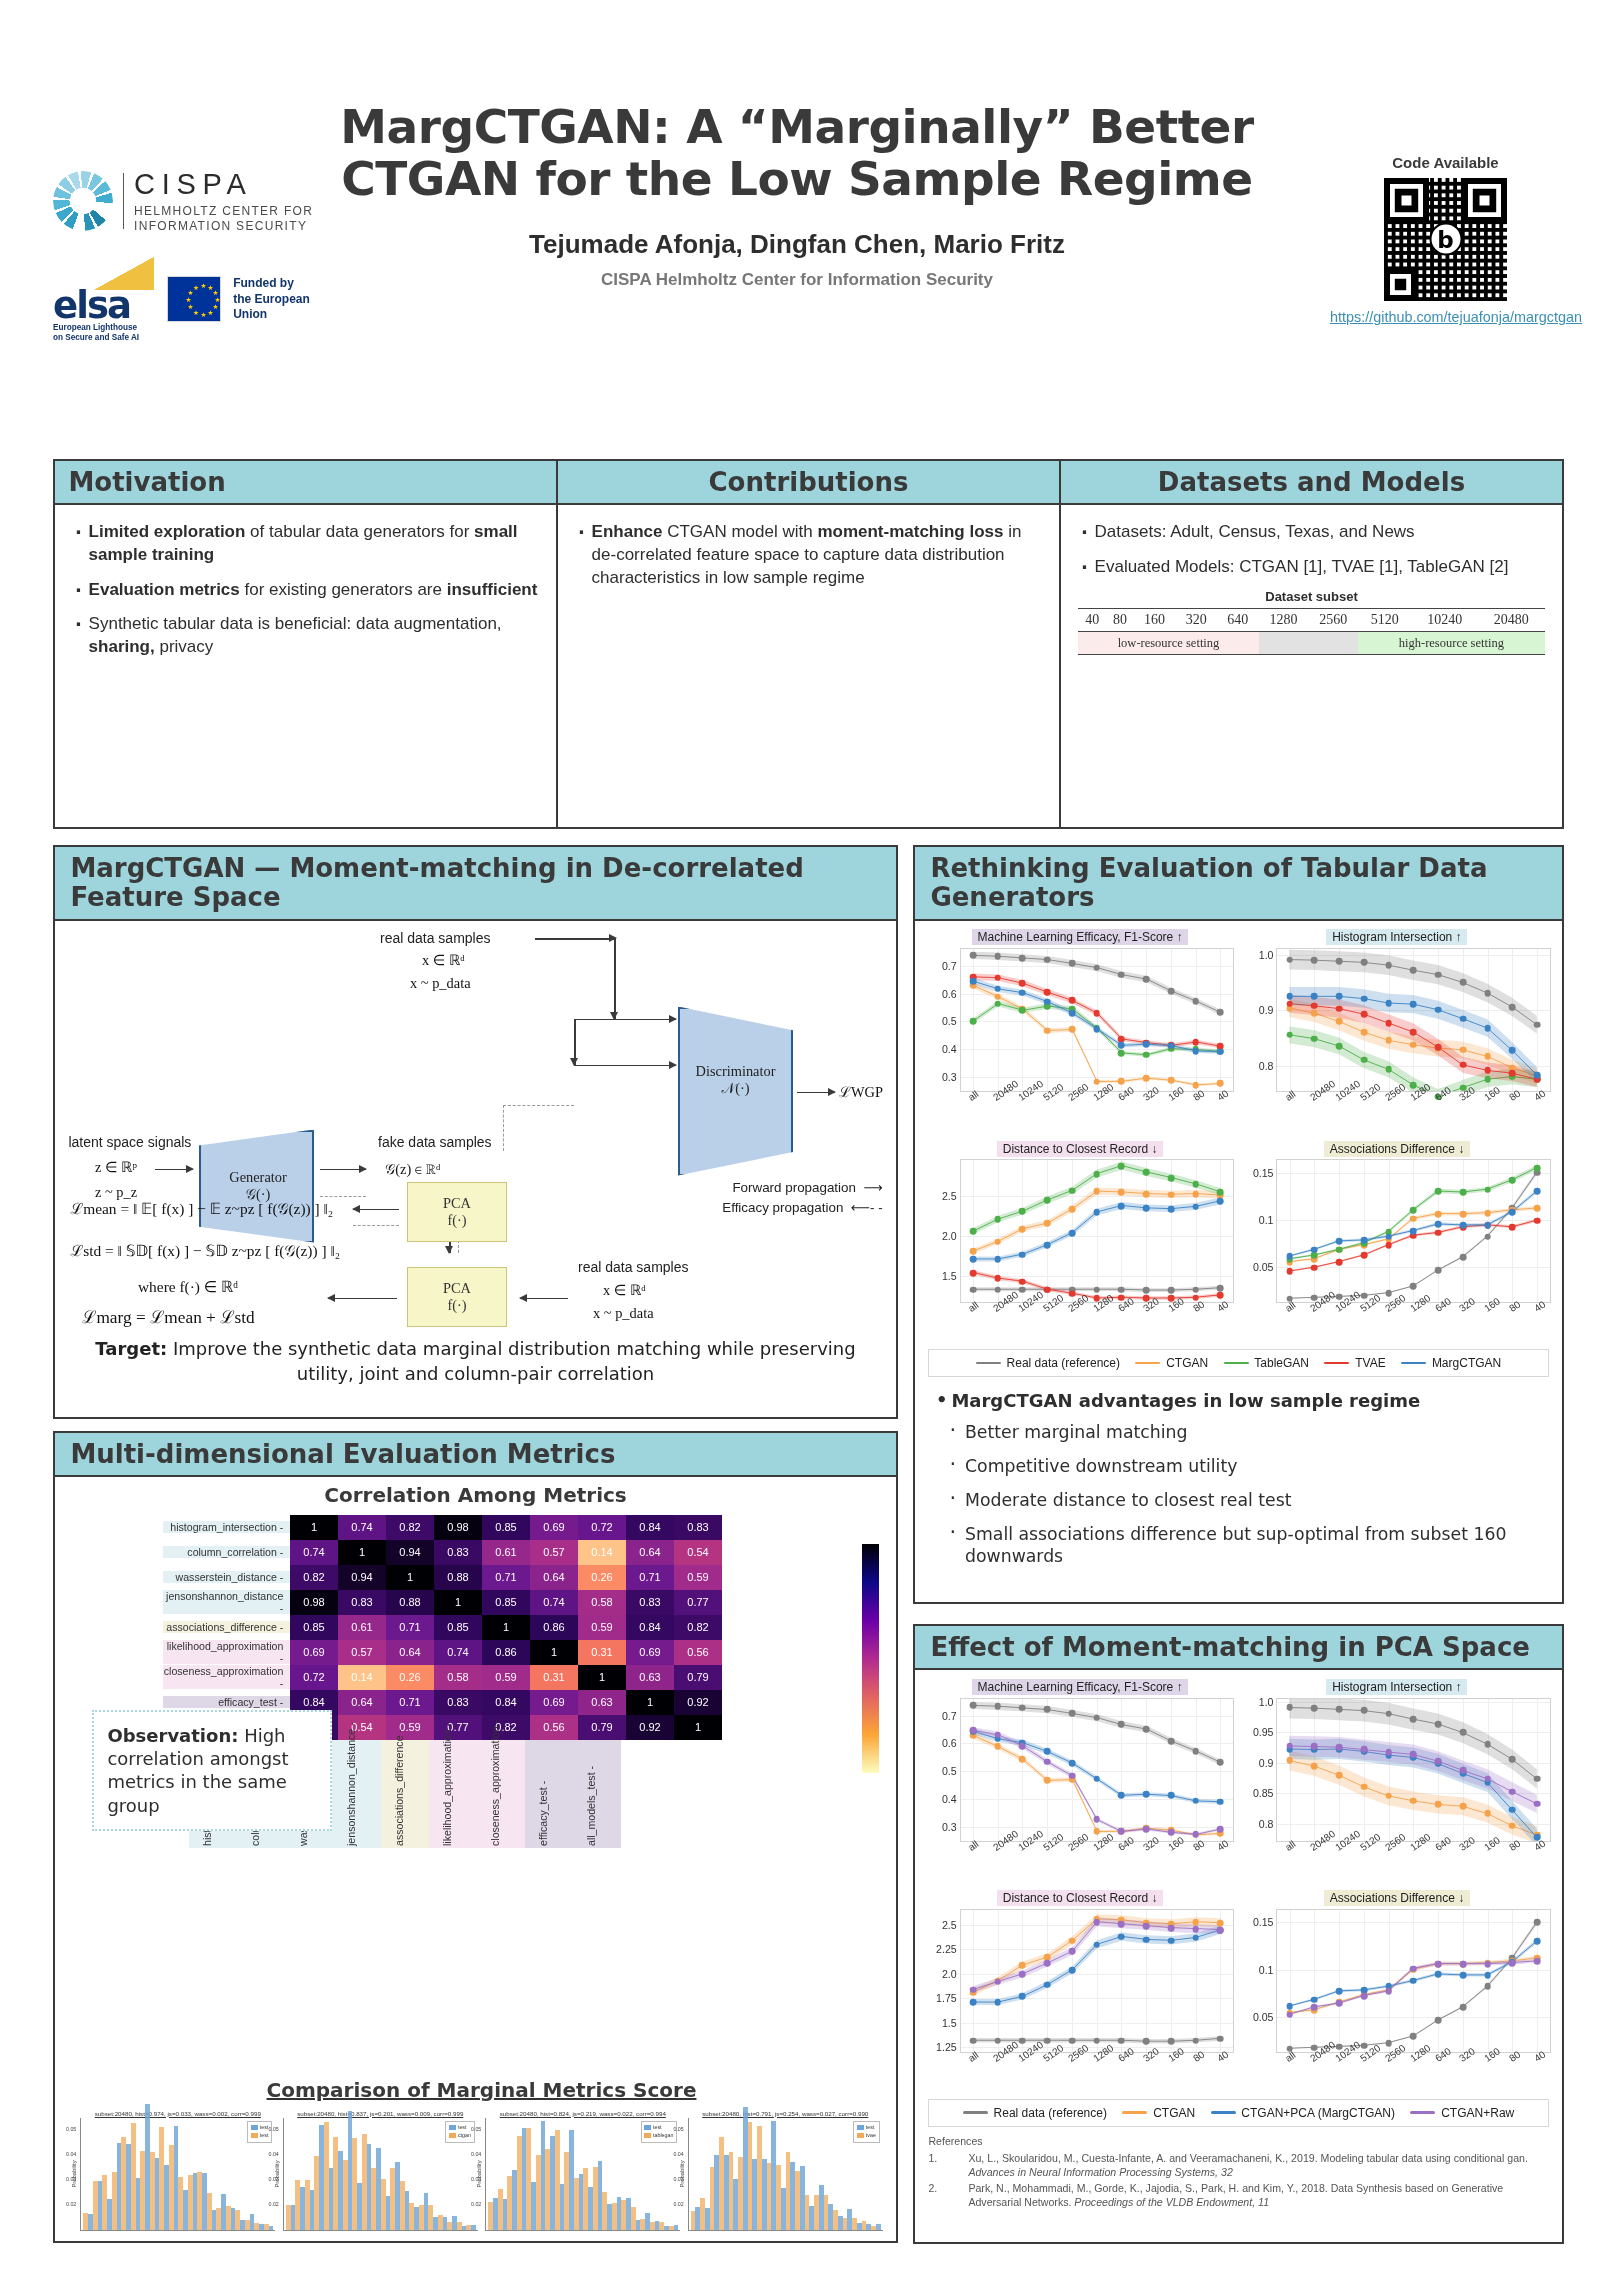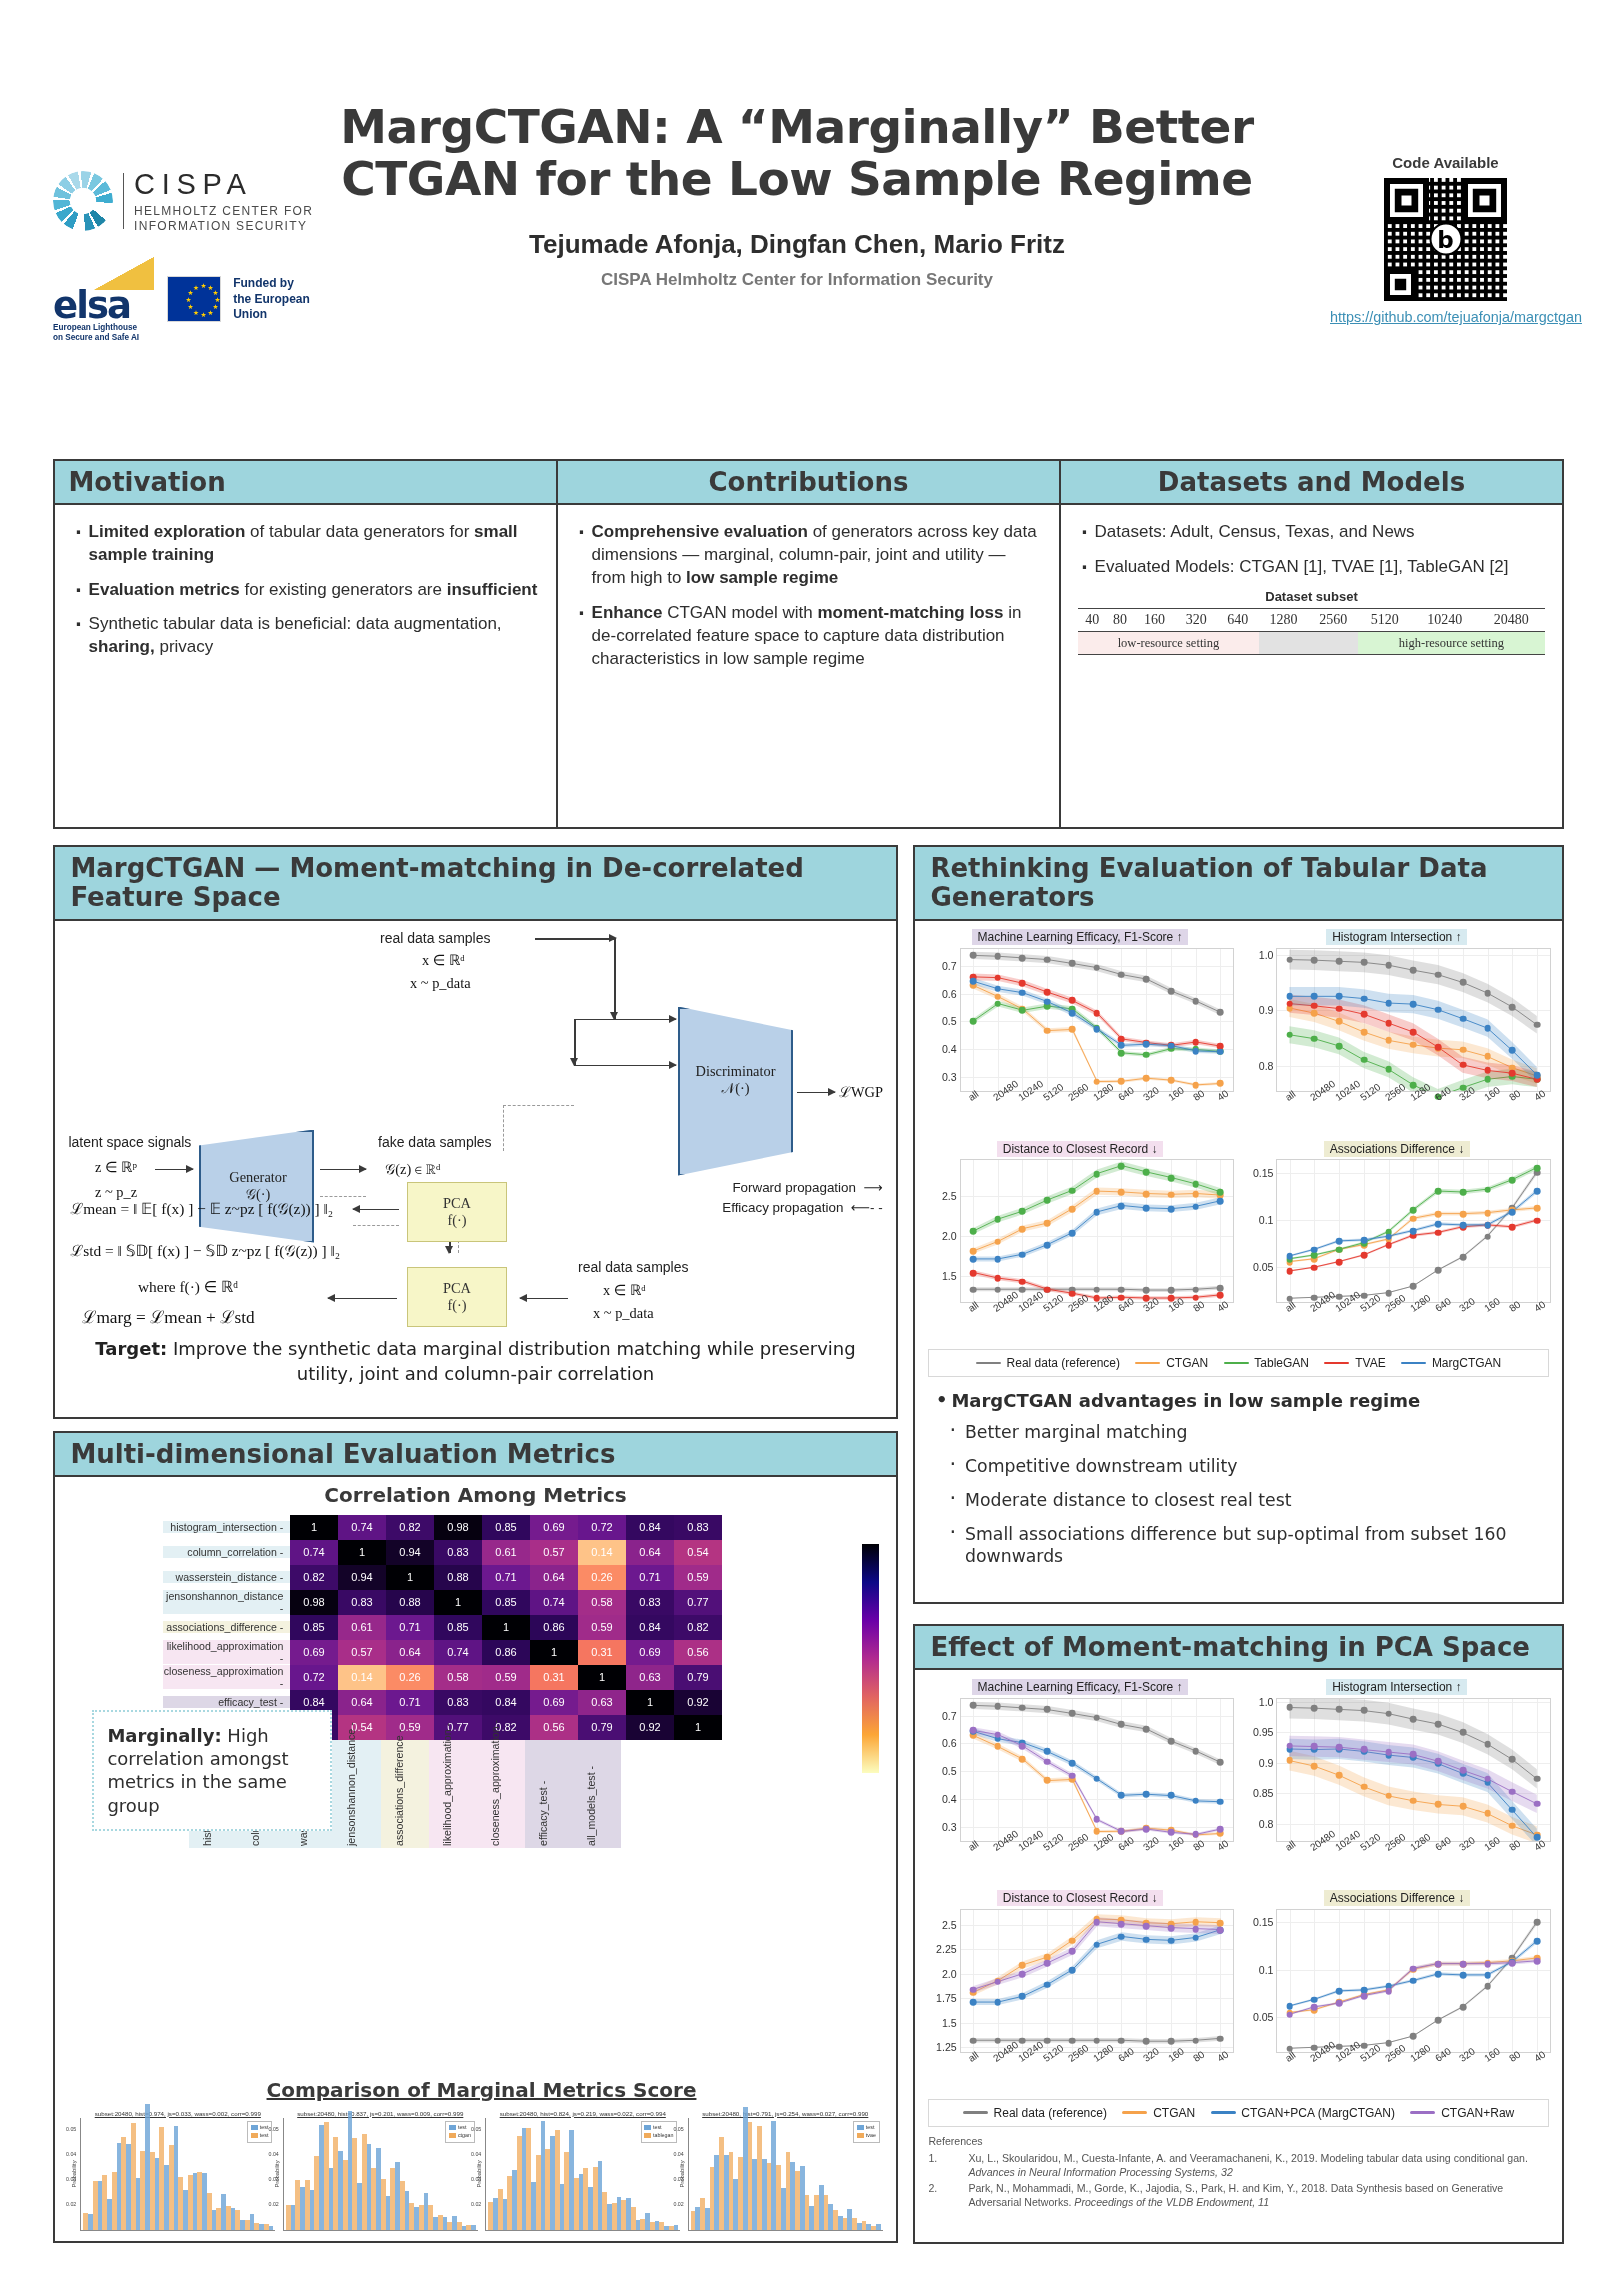--- a/index.html
+++ b/index.html
@@ -299,21 +299,20 @@
           </ul>
       </div>
     </div>
 
     <div class="col">
       <div class="hd">
           <h2>Contributions</h2>
         </div>
       <div class="bd">
         <ul class="bul" id="contributions-list">
-            <li><b>Comprehensive evaluation</b> of generators across key data dimensions — marginal, column-pair, joint and utility — from high to <b>low sample regime</b></li>
             <li><b>Enhance</b> CTGAN model with <b>moment-matching loss</b> in de-correlated feature space to capture data distribution characteristics in low sample regime</li>
           </ul>
       </div>
     </div>
 
     <div class="col">
       <div class="hd">
           <h2>Datasets and Models</h2>
         </div>
       <div class="bd">
@@ -578,21 +577,21 @@
       <div class="cbar"></div>
       <div class="cbar-ticks" id="cbar-ticks">
           <div style="bottom: -6.7px;">- 0.0</div>
           <div style="bottom: 39px;">- 0.2</div>
           <div style="bottom: 85px;">- 0.4</div>
           <div style="bottom: 130px;">- 0.6</div>
           <div style="bottom: 176px;">- 0.8</div>
           <div style="bottom: 222px;">- 1.0</div>
         </div>
       <div class="obs">
-        <b>Marginally:</b>
+        <b>Observation:</b>
         <span>High correlation amongst metrics in the same group</span>
       </div>
     </div>
 
     <div style="position:absolute; left:12px; right:0; bottom:9.6px;text-decoration:underline;">
       <div class="cmp-title">Comparison of Marginal Metrics Score</div>
       <div class="hists" id="hists">
           <div class="hbox">
             <div class="hcap">subset:20480, hist=0.974, js=0.033, wass=0.002, corr=0.999</div>
             <div class="hplot">

